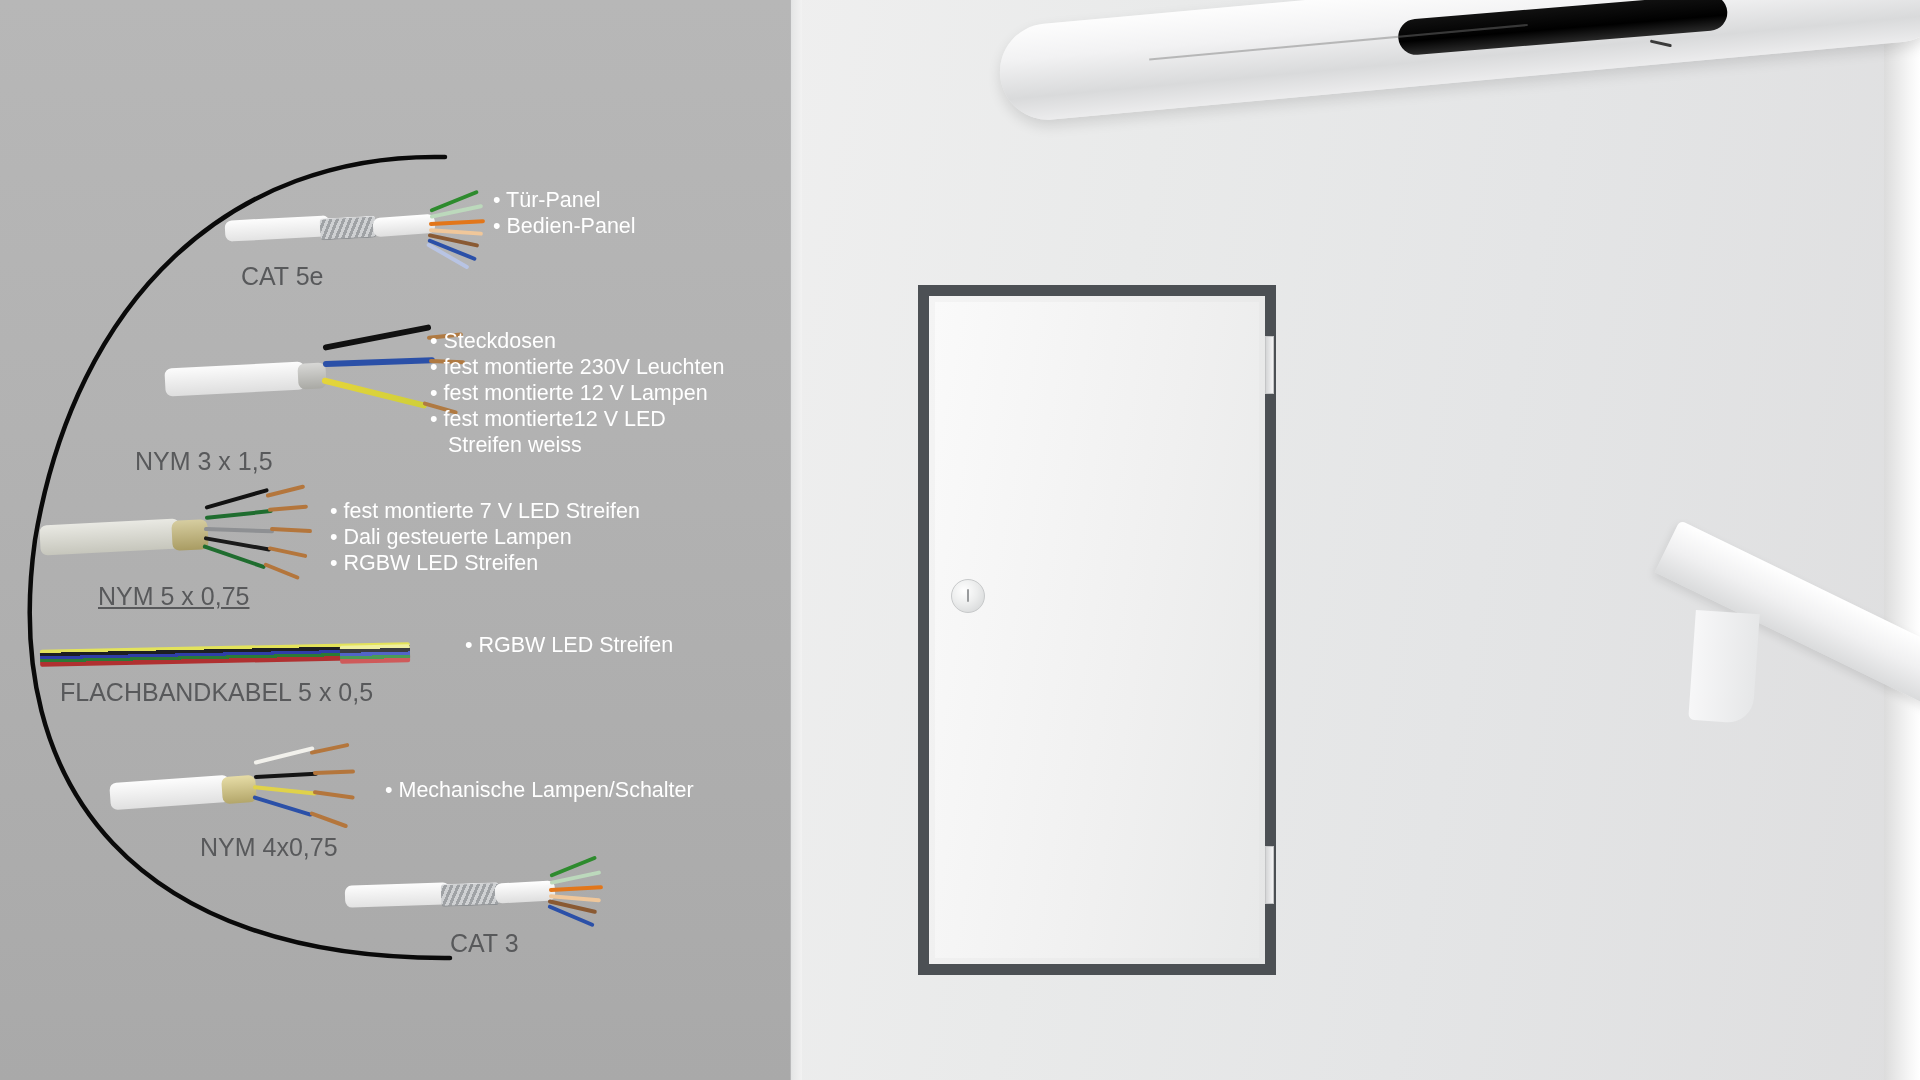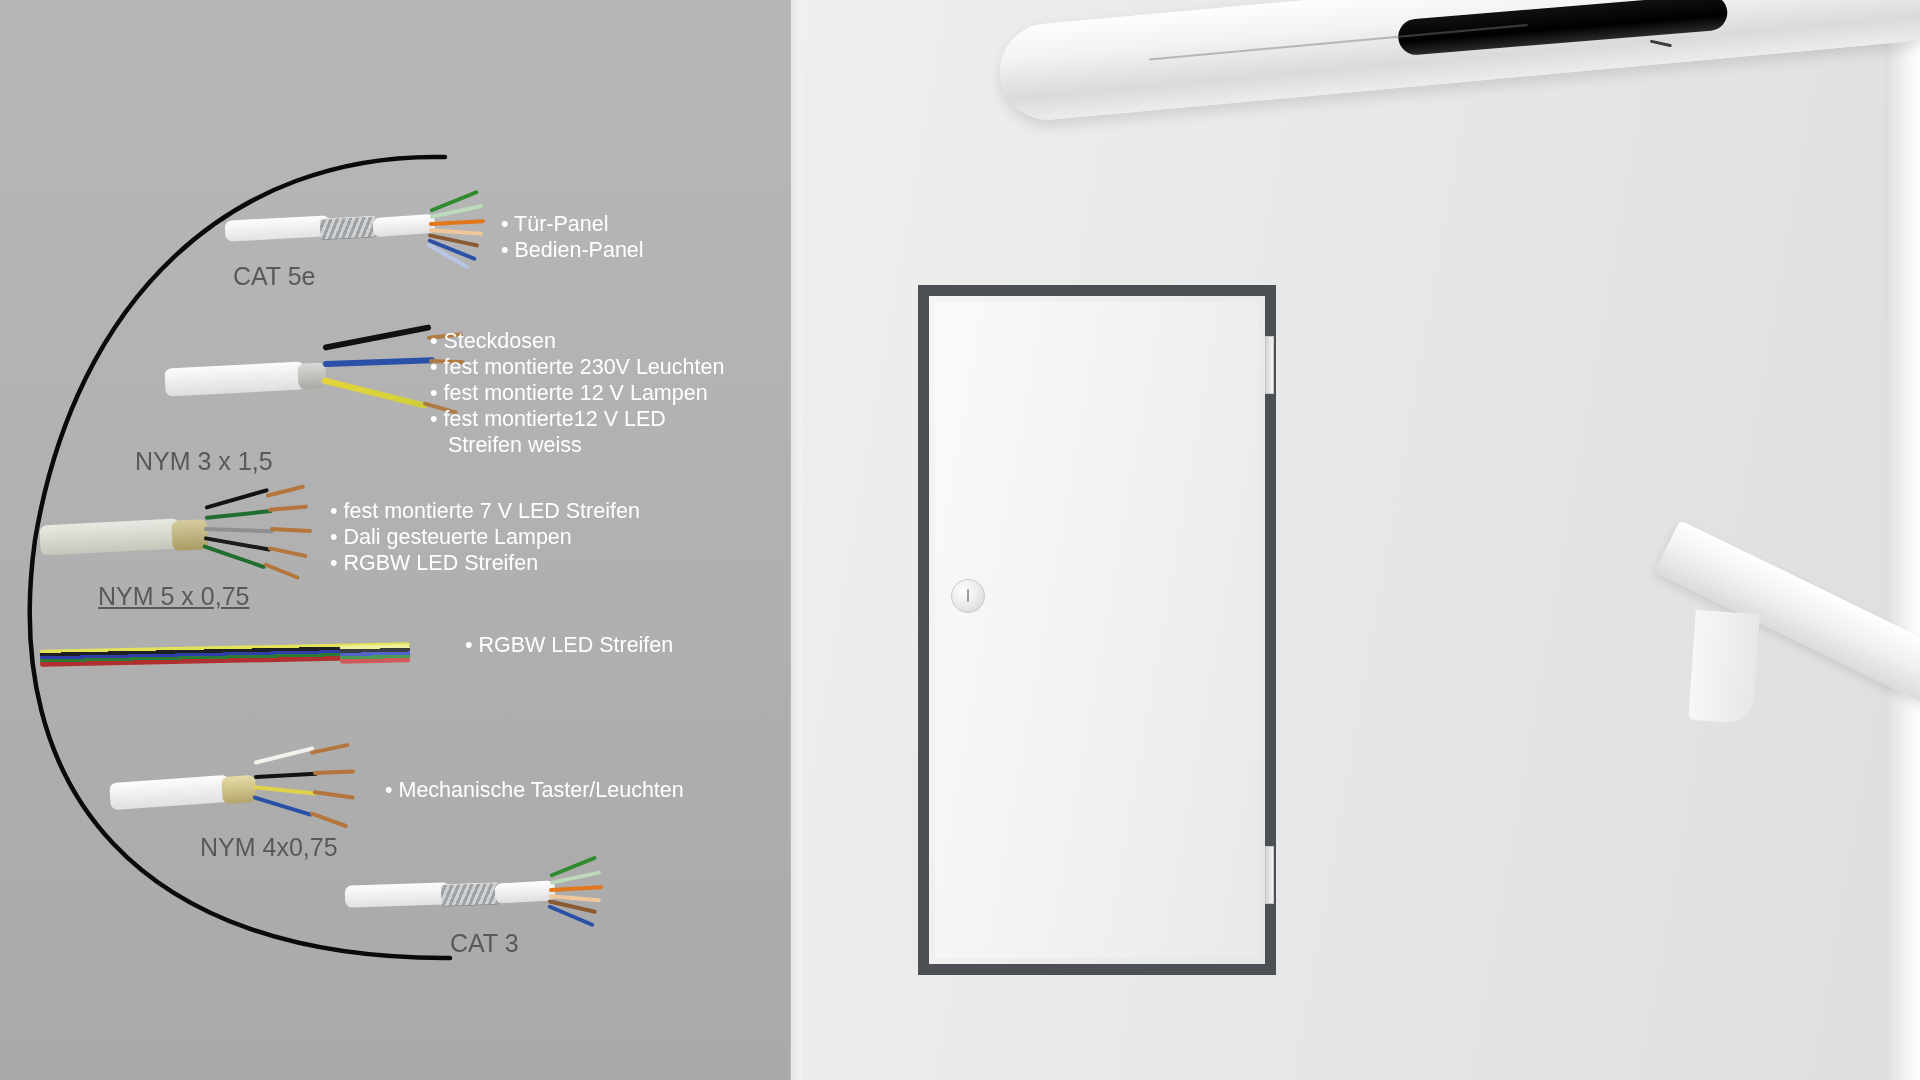--- a/index.html
+++ b/index.html
@@ -275,22 +275,22 @@
       <div class="sheath" style="left:148px; top:21px; width:62px; height:19px; background:linear-gradient(180deg,#ffffff,#dfdfdf); transform:rotate(-4deg);"></div>
 
       <div class="wire" style="left:205px; top:14px; width:52px; background:#2e8b2e; transform:rotate(-22deg);"></div>
       <div class="wire" style="left:205px; top:20px; width:54px; background:#bcd9bc; transform:rotate(-12deg);"></div>
       <div class="wire" style="left:204px; top:27px; width:56px; background:#e2761a; transform:rotate(-3deg);"></div>
       <div class="wire" style="left:204px; top:33px; width:54px; background:#f0c79a; transform:rotate(4deg);"></div>
       <div class="wire" style="left:203px; top:38px; width:52px; background:#8a5a33; transform:rotate(12deg);"></div>
       <div class="wire" style="left:203px; top:43px; width:52px; background:#2b50a8; transform:rotate(22deg);"></div>
       <div class="wire" style="left:202px; top:47px; width:48px; background:#b8c4e4; transform:rotate(30deg);"></div>
 
-      <div class="cable-label" style="left:8px; top:67px;">CAT 5e</div>
-      <div class="bullets" style="left:276px; top:-8px;margin-top:24px;">• Tür-Panel
+      <div class="cable-label" style="left:16px; top:67px;">CAT 5e</div>
+      <div class="bullets" style="left:268px; top:-8px;">• Tür-Panel
 • Bedien-Panel</div>
     </div>
 
     <div class="cable-row" style="left:165px; top:335px; width:560px; height:110px;">
       <div class="sheath" style="left:0px; top:30px; width:140px; height:28px; background:linear-gradient(180deg,#fcfcfc,#dedede); transform:rotate(-3deg);"></div>
       <div class="sheath" style="left:133px; top:28px; width:28px; height:26px; background:linear-gradient(180deg,#d8d8d6,#a9a9a4); transform:rotate(-3deg);"></div>
       <div class="wire thick" style="left:158px; top:10px; width:110px; background:#111111; transform:rotate(-11deg);"></div>
       <div class="wire thick" style="left:158px; top:26px; width:112px; background:#2b50a8; transform:rotate(-2deg);"></div>
       <div class="wire thick" style="left:157px; top:42px; width:108px; background:linear-gradient(90deg,#e5d53a,#cfcf3a); transform:rotate(14deg);"></div>
       <div class="wire" style="left:262px; top:1px; width:36px; background:#b07a42; transform:rotate(-6deg);"></div>
@@ -322,37 +322,38 @@
       <div class="cable-label" style="left:58px; top:82px;text-decoration:underline;">NYM 5 x 0,75</div>
       <div class="bullets" style="left:290px; top:-2px;">• fest montierte 7 V LED Streifen
 • Dali gesteuerte Lampen
 • RGBW LED Streifen</div>
     </div>
 
     <div class="cable-row" style="left:40px; top:640px; width:700px; height:80px;">
       <div class="flat-ribbon" style="left:0px; top:6px; width:370px; background:linear-gradient(180deg,#e3e35a 0%,#e3e35a 18%,#1d1f22 18%,#1d1f22 38%,#2f3ea8 38%,#2f3ea8 56%,#2b7a36 56%,#2b7a36 74%,#b03030 74%,#b03030 100%); transform:rotate(-1.2deg);"></div>
       <div class="flat-ribbon" style="left:300px; top:5px; width:70px; height:18px; background:linear-gradient(180deg,#efefa0 0%,#efefa0 20%,#3a3c40 20%,#3a3c40 40%,#5264c8 40%,#5264c8 58%,#4b9a56 58%,#4b9a56 76%,#cf5a5a 76%,#cf5a5a 100%); transform:rotate(-1.2deg);"></div>
 
+      <div class="cable-label" style="left:20px; top:38px;">FLACHBANDKABEL 5 x 0,5</div>
       <div class="bullets" style="left:425px; top:-8px;">• RGBW LED Streifen</div>
     </div>
 
     <div class="cable-row" style="left:110px; top:755px; width:640px; height:100px;">
       <div class="sheath" style="left:0px; top:24px; width:120px; height:27px; background:linear-gradient(180deg,#fdfdfd,#e0e0e0); transform:rotate(-4deg);"></div>
       <div class="sheath" style="left:112px; top:21px; width:34px; height:27px; background:linear-gradient(180deg,#e6dca6,#b3a66a); transform:rotate(-4deg);"></div>
       <div class="wire" style="left:144px; top:6px; width:62px; background:#f2f1ec; transform:rotate(-14deg);"></div>
       <div class="wire" style="left:144px; top:20px; width:64px; background:#141414; transform:rotate(-3deg);"></div>
       <div class="wire" style="left:143px; top:30px; width:64px; background:#e0d24a; transform:rotate(6deg);"></div>
       <div class="wire" style="left:143px; top:40px; width:62px; background:#2b50a8; transform:rotate(17deg);"></div>
       <div class="wire" style="left:200px; top:-4px; width:40px; background:#b4763c; transform:rotate(-12deg);"></div>
       <div class="wire" style="left:203px; top:16px; width:42px; background:#b4763c; transform:rotate(-2deg);"></div>
       <div class="wire" style="left:203px; top:35px; width:42px; background:#b4763c; transform:rotate(8deg);"></div>
       <div class="wire" style="left:200px; top:56px; width:40px; background:#b4763c; transform:rotate(20deg);"></div>
 
       <div class="cable-label" style="left:90px; top:78px;">NYM 4x0,75</div>
-      <div class="bullets" style="left:275px; top:22px;">• Mechanische Taster/Leuchten</div>
+      <div class="bullets" style="left:275px; top:22px;">• Mechanische Lampen/Schalter</div>
     </div>
 
     <div class="cable-row" style="left:345px; top:862px; width:520px; height:90px;">
       <div class="sheath" style="left:0px; top:22px; width:105px; height:22px; background:linear-gradient(180deg,#fdfdfd,#e2e2e2); transform:rotate(-2deg);"></div>
       <div class="shield" style="left:96px; top:21px; width:58px; height:21px; transform:rotate(-2deg);"></div>
       <div class="sheath" style="left:150px; top:20px; width:60px; height:20px; background:linear-gradient(180deg,#ffffff,#dedede); transform:rotate(-3deg);"></div>
       <div class="wire" style="left:205px; top:12px; width:50px; background:#2e8b2e; transform:rotate(-22deg);"></div>
       <div class="wire" style="left:205px; top:19px; width:52px; background:#bcd9bc; transform:rotate(-12deg);"></div>
       <div class="wire" style="left:204px; top:26px; width:54px; background:#e2761a; transform:rotate(-3deg);"></div>
       <div class="wire" style="left:204px; top:32px; width:52px; background:#f0c79a; transform:rotate(5deg);"></div>

